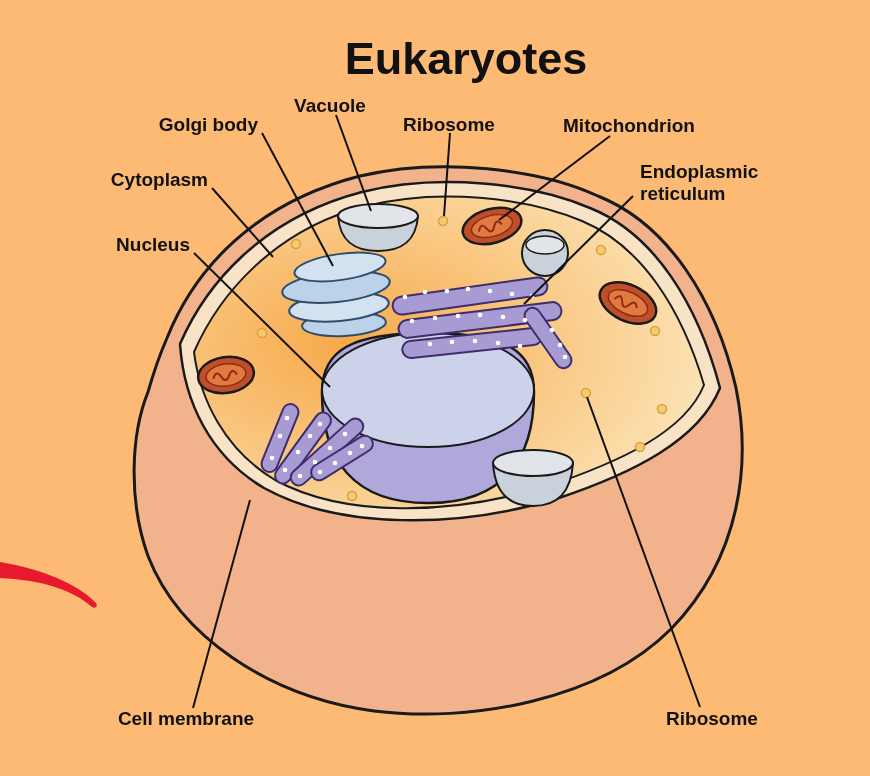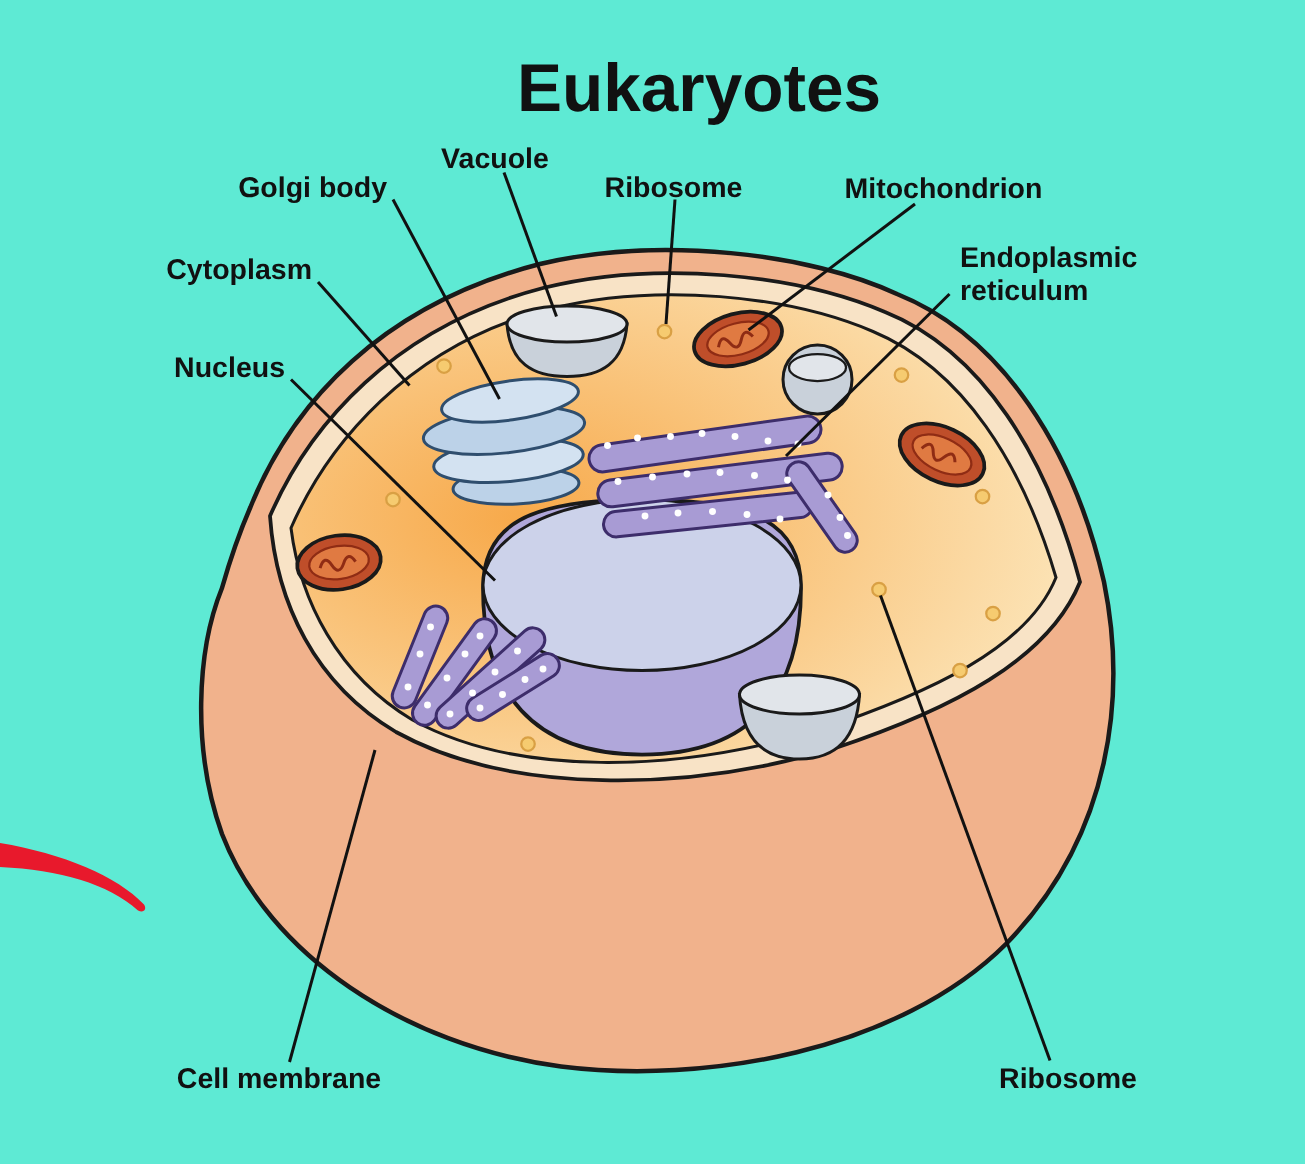--- a/index.html
+++ b/index.html
@@ -1,17 +1,17 @@
 <!DOCTYPE html>
 <html><head>
 <meta charset="utf-8">
 <style>
   html,body{margin:0;padding:0;background:#ffffff;}
   .canvas{
-    width:870px;height:776px;position:relative;background:#5eead4;
+    width:870px;height:776px;position:relative;background:#fdba74;
     font-family:"Liberation Sans", sans-serif;overflow:hidden;
   }
   svg{display:block;}
   .diagram-title{
     font-family:"Liberation Sans", sans-serif;
     font-size:45px;font-weight:bold;fill:#111111;
   }
   .organelle-label{
     font-family:"Liberation Sans", sans-serif;
     font-size:19px;font-weight:bold;fill:#111111;

